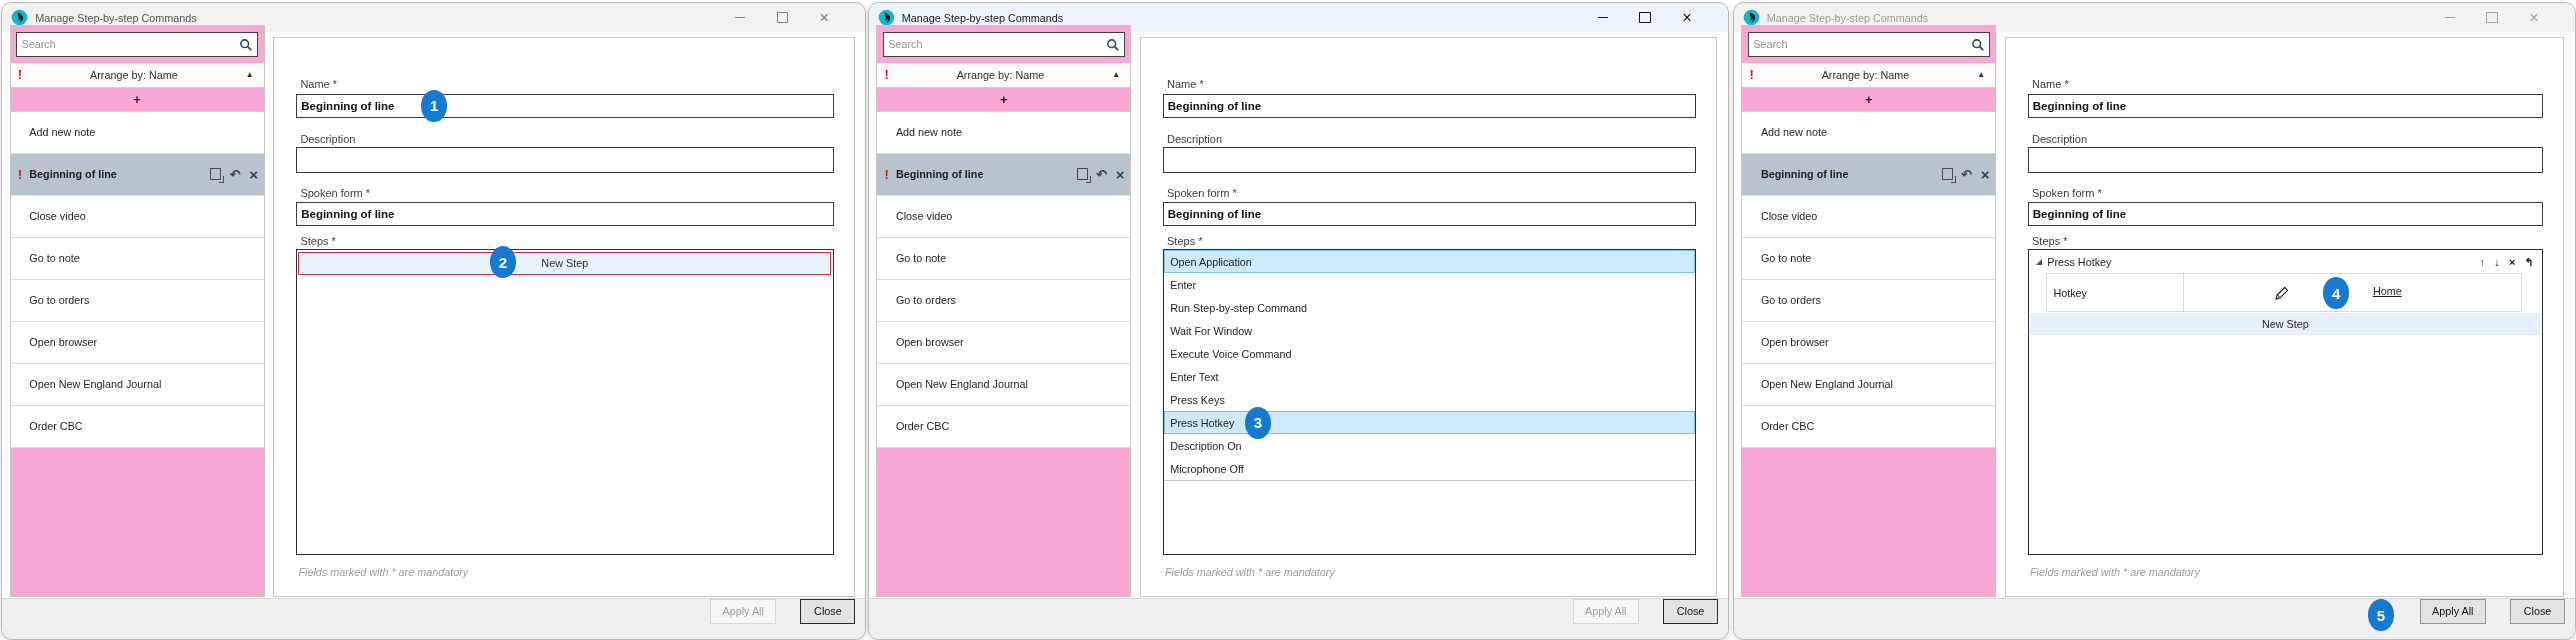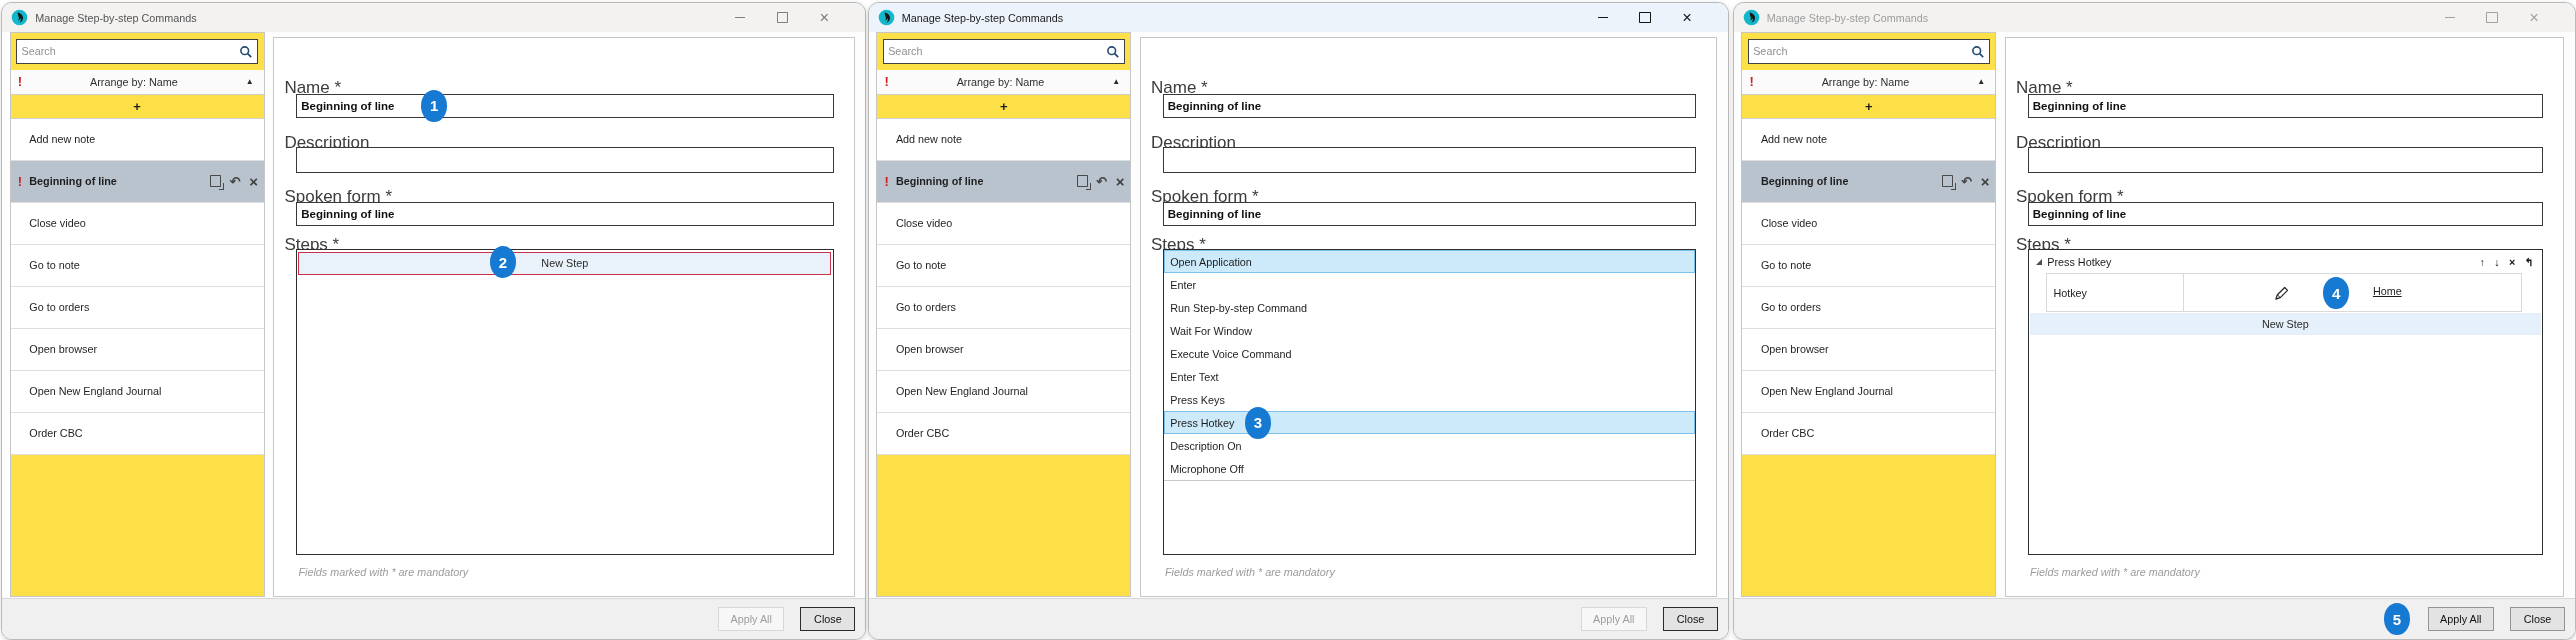--- a/index.html
+++ b/index.html
@@ -22,21 +22,21 @@
   .tb-ctls{margin-left:auto;display:flex;align-items:center;padding-right:20px;}
   .tb-btn{width:42px;height:24.4px;display:flex;align-items:center;justify-content:center;}
   .w-a .tb-btn{color:#7e7e7e;}
   .w-b .tb-btn{color:#161616;}
   .w-c .tb-btn{color:#a2a2a2;}
   .ic-min{display:block;width:10px;border-top:1.4px solid currentColor;}
   .ic-max{display:block;width:9.3px;height:9.3px;border:1.4px solid currentColor;border-radius:0.7px;}
   .ic-x{font-size:16.5px;line-height:1;font-weight:400;}
 
   
-  .sidebar{position:absolute;left:7.2px;top:29px;width:253px;bottom:42px;background:#fde047;border:0.7px solid #c6c6c6;}
+  .sidebar{position:absolute;left:7.2px;top:22px;width:253px;bottom:42px;background:#f9a8d4;border:0.7px solid #c6c6c6;}
   .search-box{margin:5.7px;height:23px;border:1.4px solid #424242;display:flex;align-items:center;background:#fff;}
   .search-box input{flex:1;border:0;outline:0;font:10.8px "Liberation Sans",sans-serif;color:#333;padding:0 4.3px;background:transparent;min-width:0;}
   .search-box input::placeholder{color:#8f8f8f;}
   .search-ic{flex:0 0 auto;margin-right:4.3px;}
   .arrange-row{height:24px;display:flex;align-items:center;border-bottom:0.7px solid #cfcfcf;background:#fbfbfb;}
   .warn{color:#cf1d1d;font-weight:700;font-size:13px;line-height:1;}
   .arrange-row .warn{margin-left:7.2px;}
   .arrange-label{flex:1;text-align:center;font-size:10.8px;color:#2f2f2f;}
   .sort-ic{margin-right:10px;font-size:8px;color:#2b2b2b;}
   .plus-row{height:23px;display:flex;align-items:center;justify-content:center;border-bottom:0.7px solid #cfcfcf;
@@ -48,21 +48,21 @@
   .cmd-item.sel .warn{width:11.5px;flex:0 0 auto;}
   .row-icons{margin-left:auto;display:flex;align-items:center;gap:8.6px;color:#474747;}
   .ic-copy{width:8.6px;height:10.8px;border:1.4px solid #4a4a4a;border-radius:0.7px;position:relative;display:block;}
   .ic-copy::after{content:"";position:absolute;right:-4.3px;bottom:-3.6px;width:4.3px;height:6.5px;
                   border-right:1.4px solid #4a4a4a;border-bottom:1.4px solid #4a4a4a;}
   .ic-undo{font-size:13px;font-weight:700;line-height:1;color:#474747;}
   .ic-del{font-size:15px;font-weight:600;line-height:1;color:#3f3f3f;}
 
   
   .panel{position:absolute;left:271px;right:10.8px;top:34px;bottom:42px;background:#fff;border:0.7px solid #c6c6c6;}
-  .f-label{position:absolute;left:10px;font-size:17px;color:#3c3c3c;white-space:nowrap;}
+  .f-label{position:absolute;left:26px;font-size:11px;color:#3c3c3c;white-space:nowrap;}
   .f-input{position:absolute;left:21.5px;right:20px;height:21.5px;border:1.4px solid #383838;background:#fff;}
   .f-input input{width:100%;height:100%;border:0;outline:0;background:transparent;
                  font:10.8px "Liberation Sans",sans-serif;color:#111;padding:0 4.3px;box-sizing:border-box;}
   .f-input input.strong{font-weight:700;font-size:11.5px;}
   .lbl-name{top:40px;} .in-name{top:56px;}
   .lbl-desc{top:95px;} .in-desc{top:109px;height:24px;}
   .lbl-spoken{top:149px;} .in-spoken{top:164px;}
   .lbl-steps{top:197px;}
   .stepsbox{position:absolute;left:21.5px;right:20px;top:211px;height:304px;border:1.4px solid #2e2e2e;background:#fff;}
   .footnote{position:absolute;left:24px;top:528px;font-size:10.8px;font-style:italic;color:#9b9b9b;}
@@ -86,21 +86,21 @@
            display:flex;align-items:center;padding-left:6.5px;font-size:10.8px;color:#222;box-sizing:border-box;}
   .hk-val-cell{position:absolute;left:153px;right:1.4px;top:0;height:39px;border:0.7px solid #d9d9d9;box-sizing:border-box;}
   .pencil{position:absolute;left:243px;top:11.5px;}
   .hk-value{position:absolute;left:343px;top:12.2px;font-size:10.8px;color:#1d1d1d;text-decoration:underline;}
   .new-step-blue{position:absolute;top:63px;left:1.4px;right:1.4px;height:22px;background:#e6f0fb;
                  display:flex;align-items:center;justify-content:center;font-size:10.8px;color:#2c2c2c;}
 
   
   .footer-sep{position:absolute;left:0;right:0;bottom:40px;border-top:0.7px solid #d8d8d8;}
   .footer{position:absolute;left:0;right:0;bottom:0;height:40px;background:#f0f0f0;
-          display:flex;align-items:center;justify-content:flex-end;gap:16px;padding-right:10px;box-sizing:border-box;}
+          display:flex;justify-content:flex-end;gap:24px;padding-right:10px;box-sizing:border-box;}
   .btn{height:24.4px;min-width:55px;padding:0 11.5px;display:flex;align-items:center;justify-content:center;
        font-size:10.8px;background:#e3e3e3;border:0.7px solid #949494;color:#111;box-sizing:border-box;}
   .btn.default{border:1.4px solid #2b2b2b;}
   .btn.disabled{background:#f7f7f7;border:0.7px solid #d8d8d8;color:#9d9d9d;}
 
   
   .badge{width:26.6px;height:32px;border-radius:50%;background:#1679d2;color:#fff;font-size:15px;font-weight:700;
          display:flex;align-items:center;justify-content:center;box-sizing:border-box;z-index:5;}
   .badge.abs{position:absolute;}
   .bd-name{left:124px;top:-5.7px;}

